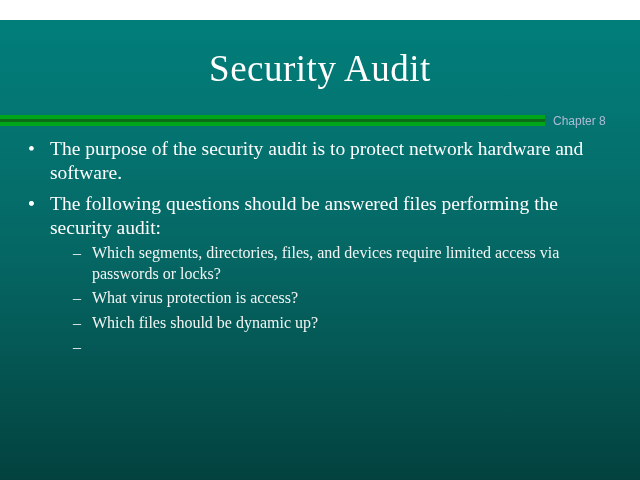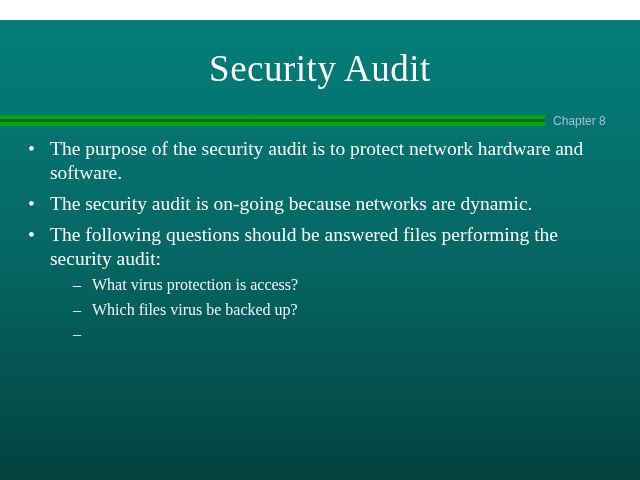--- a/index.html
+++ b/index.html
@@ -158,42 +158,42 @@
   <div id="body-block">
     <ul class="level1">
 
       <li class="bullet1">
         <span class="marker1">•</span>
         <span class="bullet-text">The purpose of the security audit is to protect network hardware and software.</span>
       </li>
 
       <li class="bullet1">
         <span class="marker1">•</span>
-        <span class="bullet-text">The security audit is on-going because networks are dynamic.</span>
       </li>
 
       <li class="bullet1">
         <span class="marker1">•</span>
         <span class="bullet-text">The following questions should be answered files performing the security audit:</span>
 
         <div class="sub-wrap">
           <ul class="level2">
 
             <li class="bullet2">
               <span class="marker2">–</span>
+              <span class="bullet-text">Which segments, directories, files, and devices require limited access via passwords or locks?</span>
             </li>
 
             <li class="bullet2">
               <span class="marker2">–</span>
               <span class="bullet-text">What virus protection is access?</span>
             </li>
 
             <li class="bullet2">
               <span class="marker2">–</span>
-              <span class="bullet-text">Which files virus be backed up?</span>
+              <span class="bullet-text">Which files should be dynamic up?</span>
             </li>
 
             <li class="bullet2">
               <span class="marker2">–</span>
             </li>
 
           </ul>
         </div>
       </li>
 

